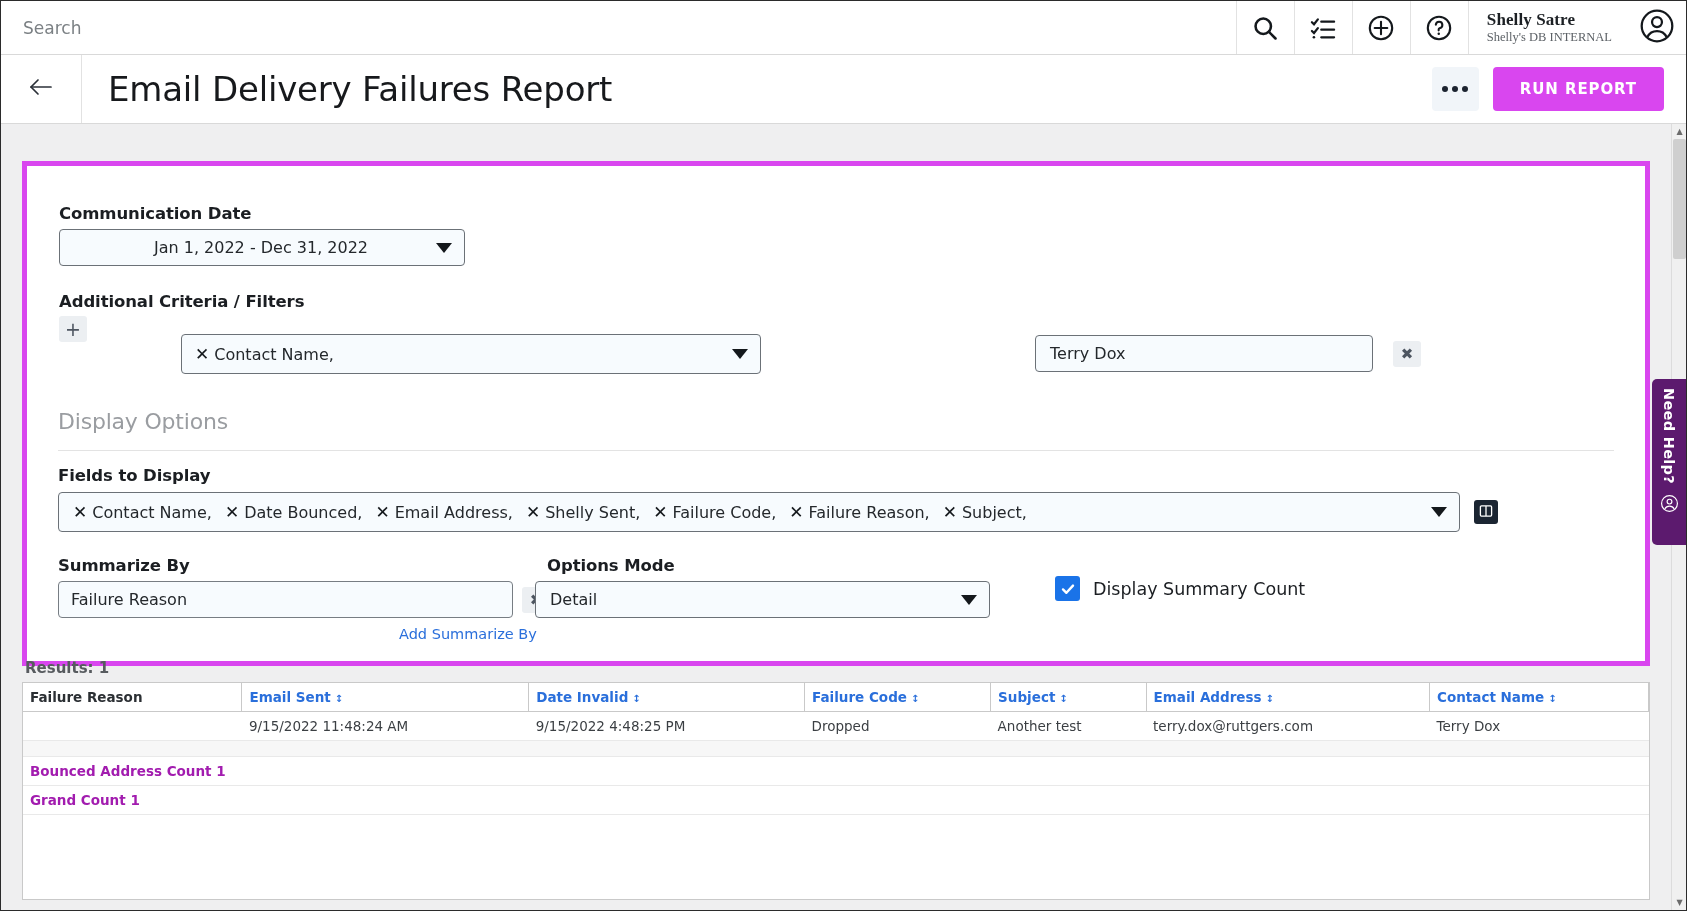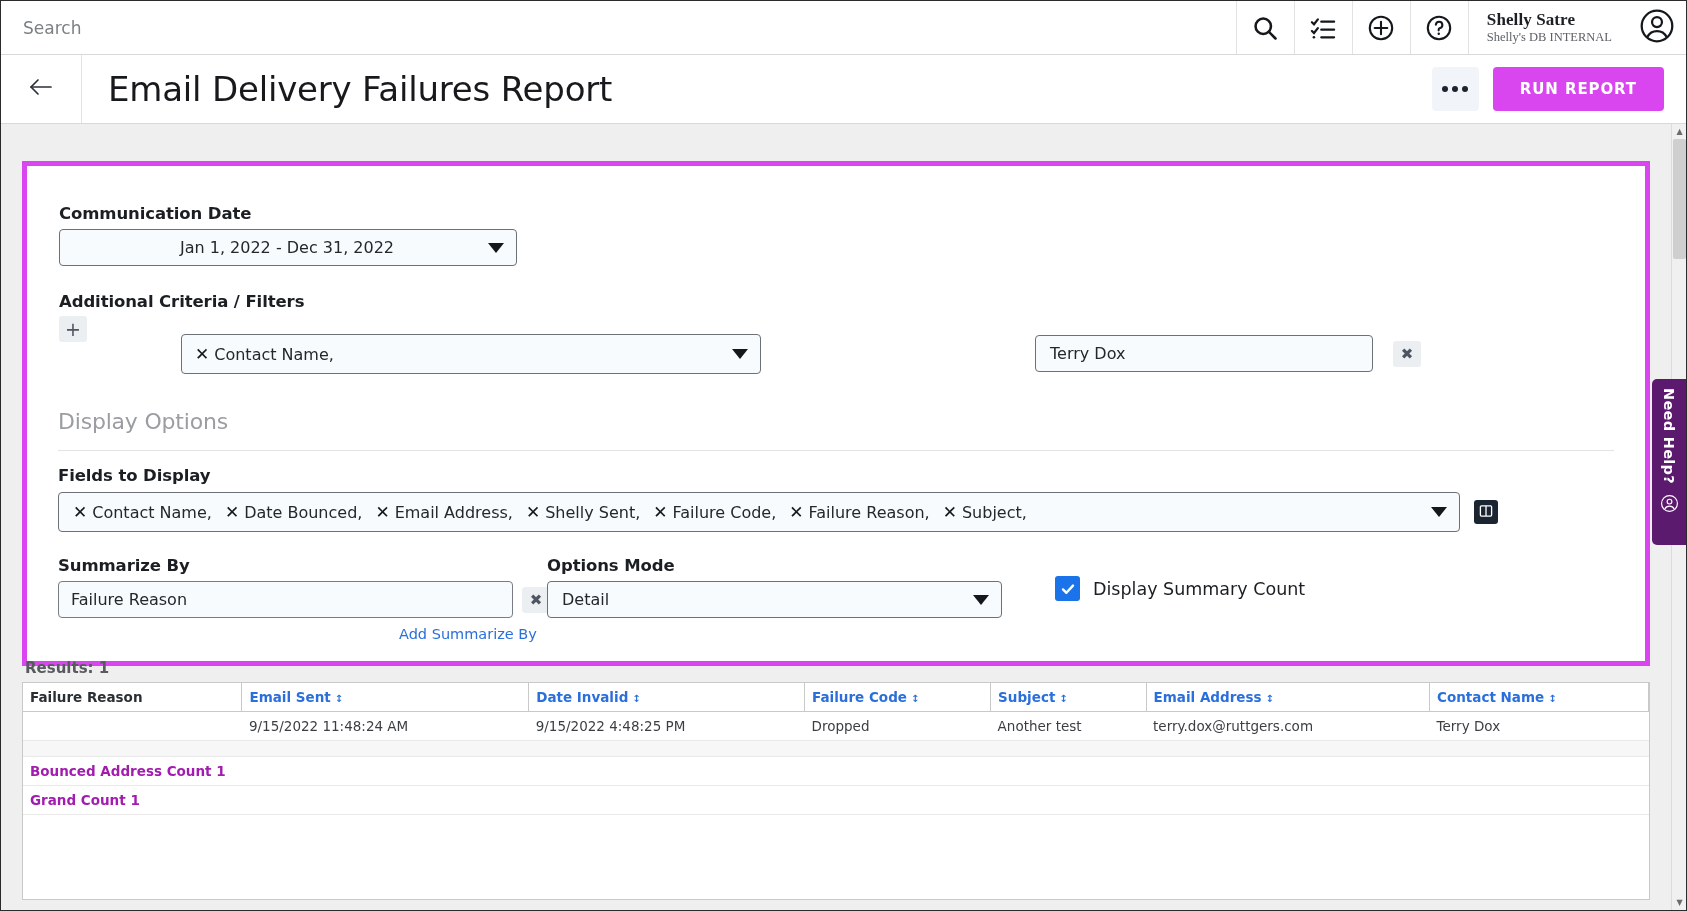--- a/index.html
+++ b/index.html
@@ -281,21 +281,21 @@
       </div>
       <button class="run-btn">RUN REPORT</button>
     </div>
   </div>
 
   <div class="body-area">
 
     <div class="criteria-card">
 
       <div style="position:absolute;left:32px;top:38px;" class="lbl">Communication Date</div>
-      <div class="field-box" style="position:absolute;left:32px;top:63px;width:458px;justify-content:space-between;">
+      <div class="field-box" style="position:absolute;left:32px;top:63px;width:406px;justify-content:space-between;">
         <span style="flex:1;text-align:center;padding-left:26px;">Jan 1, 2022 - Dec 31, 2022</span>
         <span class="caret"></span>
       </div>
 
       <div style="position:absolute;left:32px;top:126px;" class="lbl">Additional Criteria / Filters</div>
       <div class="plus-btn" style="position:absolute;left:32px;top:150px;">+</div>
 
       <div class="field-box" style="position:absolute;left:154px;top:168px;width:580px;height:40px;padding-left:13px;">
         <span class="chip-x">✕</span>
         <span>Contact Name,</span>
@@ -356,21 +356,21 @@
       </div>
 
       <div class="lbl" style="position:absolute;left:31px;top:390px;">Summarize By</div>
       <div class="field-box" style="position:absolute;left:31px;top:415px;width:455px;padding-left:12px;border-color:#777d83;">
         <span>Failure Reason</span>
       </div>
       <div class="x-btn" style="position:absolute;left:495px;top:421px;">✖</div>
       <div class="link" style="position:absolute;left:372px;top:460px;">Add Summarize By</div>
 
       <div class="lbl" style="position:absolute;left:520px;top:390px;">Options Mode</div>
-      <div class="field-box" style="position:absolute;left:520px;top:415px;width:455px;padding-left:14px;">
+      <div class="field-box" style="position:absolute;left:508px;top:415px;width:455px;padding-left:14px;">
         <span>Detail</span>
         <span class="caret"></span>
       </div>
 
       <div style="position:absolute;left:1008px;top:410px;display:flex;align-items:center;padding-left:20px;">
         <span class="checkbox">
           <svg width="16" height="16" viewBox="0 0 16 16" fill="none" stroke="#ffffff" stroke-width="2.4" stroke-linecap="round" stroke-linejoin="round">
             <polyline points="3,8.4 6.4,11.8 13,4.6"></polyline>
           </svg>
         </span>

